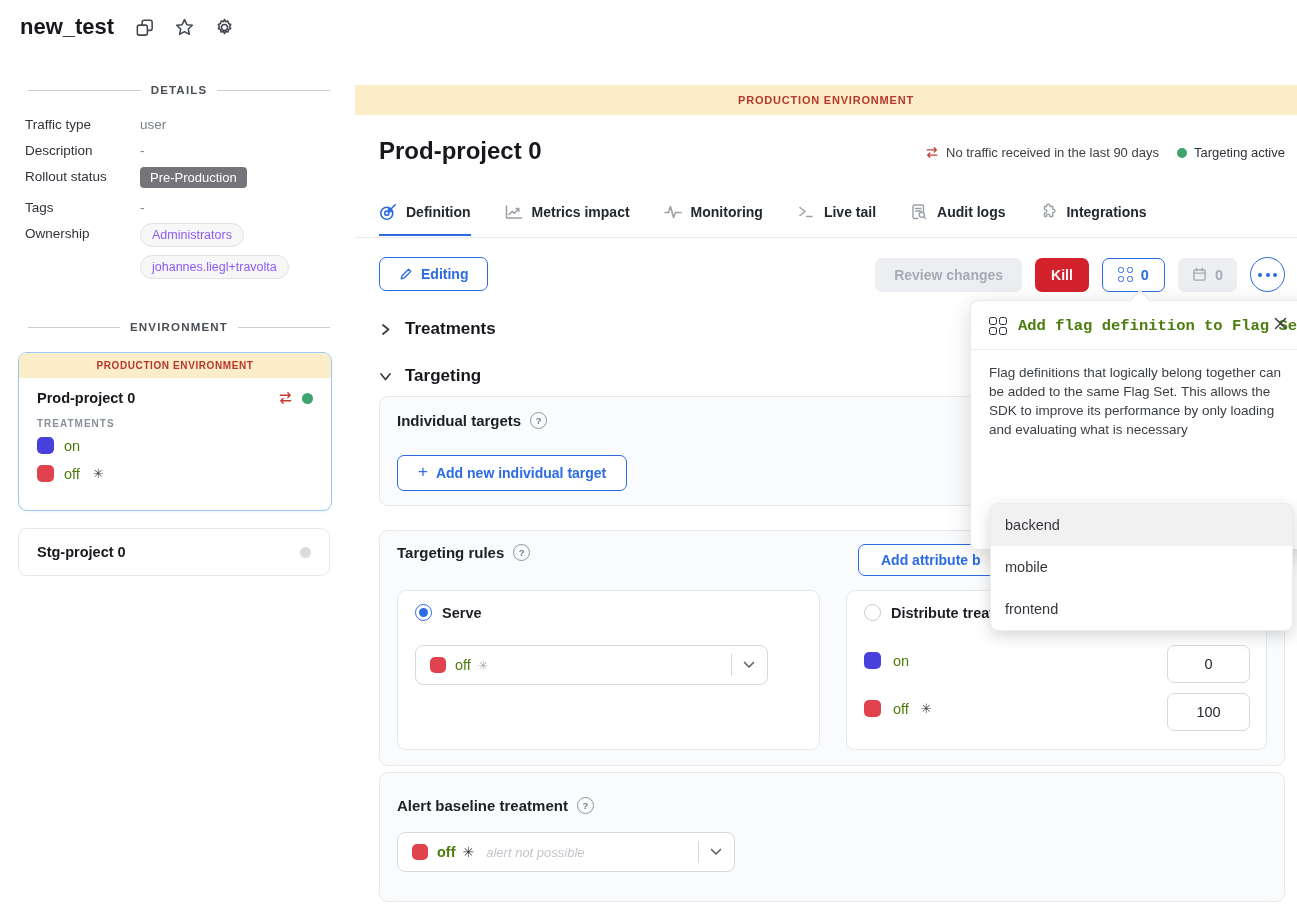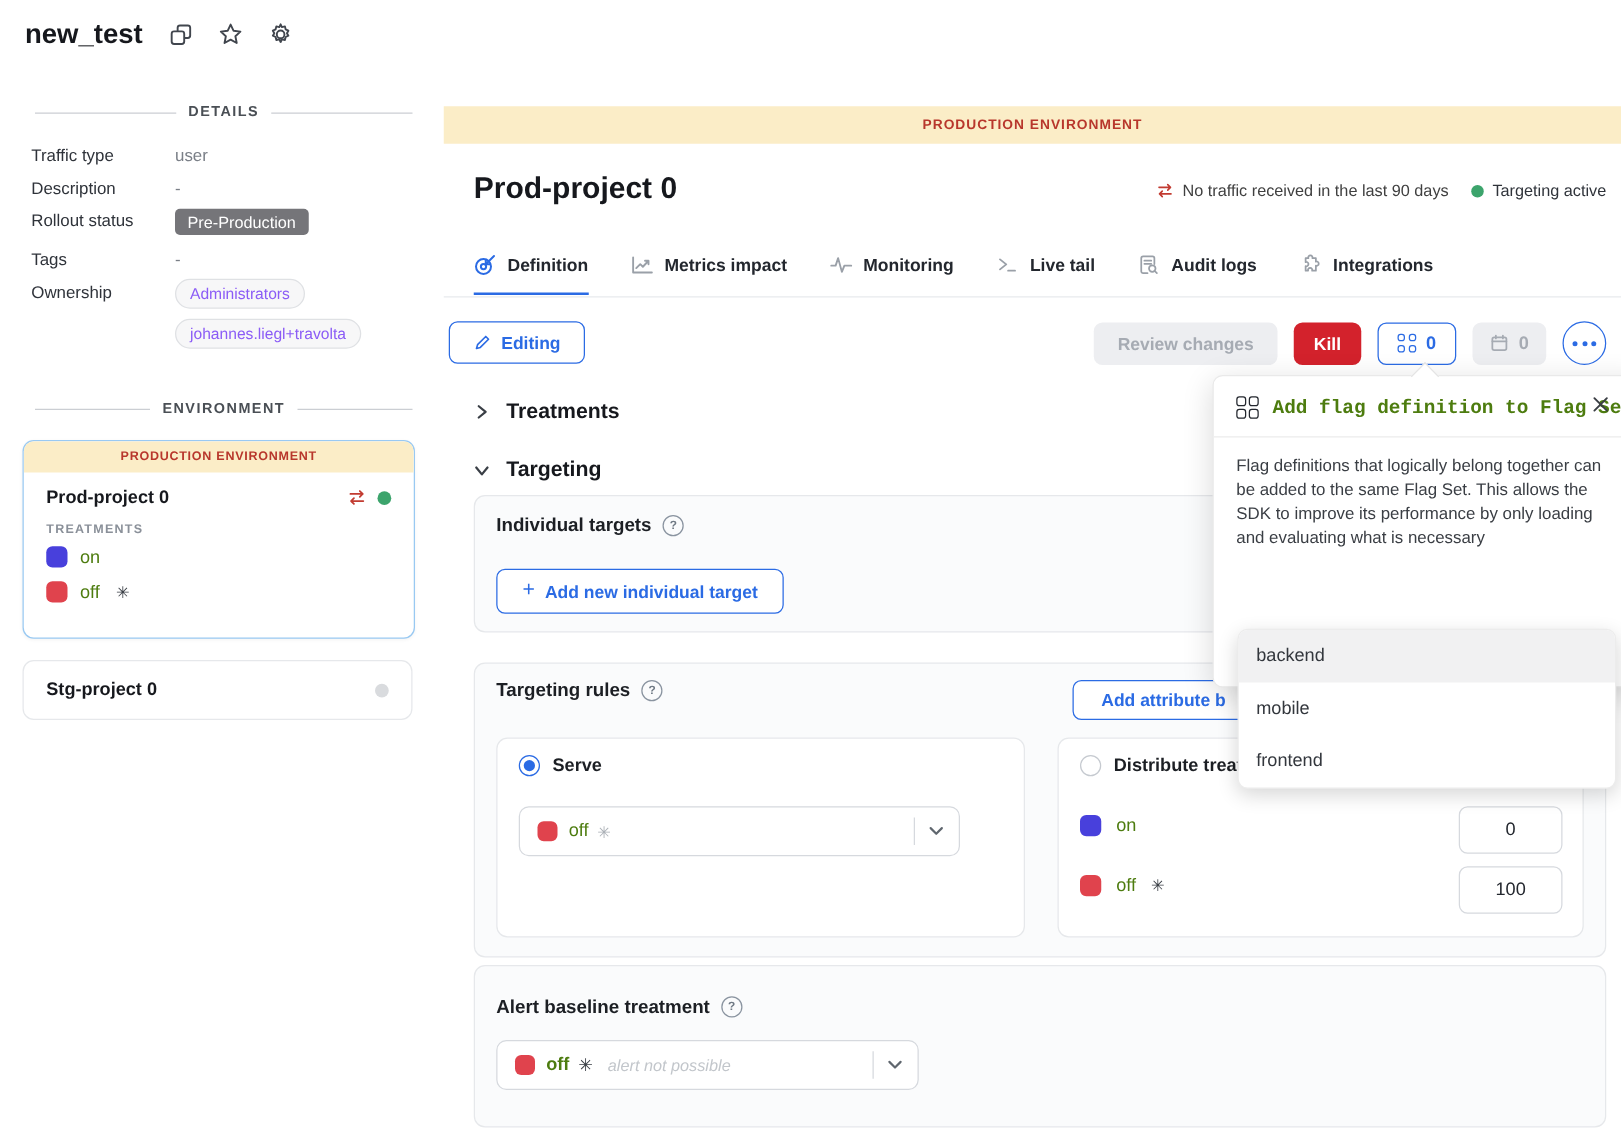--- a/index.html
+++ b/index.html
@@ -226,21 +226,21 @@
   <span class="tab">
     <span class="ic">
       <svg width="18" height="18" viewBox="0 0 18 18" fill="none" stroke="currentColor" stroke-width="1.4" stroke-linejoin="round">
         <path d="M5.5 3.5 h2.2 a1.7 1.7 0 1 1 3.2 0 h2.8 v2.8 a1.7 1.7 0 1 1 0 3.2 v4 h-3 a1.7 1.7 0 1 0 -3.2 0 h-2 v-3.6 a1.7 1.7 0 1 0 0 -3.2 z"></path>
       </svg>
     </span>
     <span>Integrations</span>
   </span>
 </div>
 
-<div class="abs btn btn-outline" style="left:359px;top:257px;height:34px;padding:0 19px;">
+<div class="abs btn btn-outline" style="left:379px;top:257px;height:34px;padding:0 19px;">
   <span>
     <svg width="14" height="14" viewBox="0 0 16 16" fill="none" stroke="#2b6be4" stroke-width="1.5" stroke-linecap="round" stroke-linejoin="round">
       <path d="M11 2.5 L13.5 5 L6 12.5 L2.5 13.5 L3.5 10 Z"></path>
     </svg>
   </span>
   <span>Editing</span>
 </div>
 
 <div class="abs flex" style="top:257px;right:12px;gap:13px;">
   <span class="btn btn-gray" style="height:34px;padding:0 19px;">

